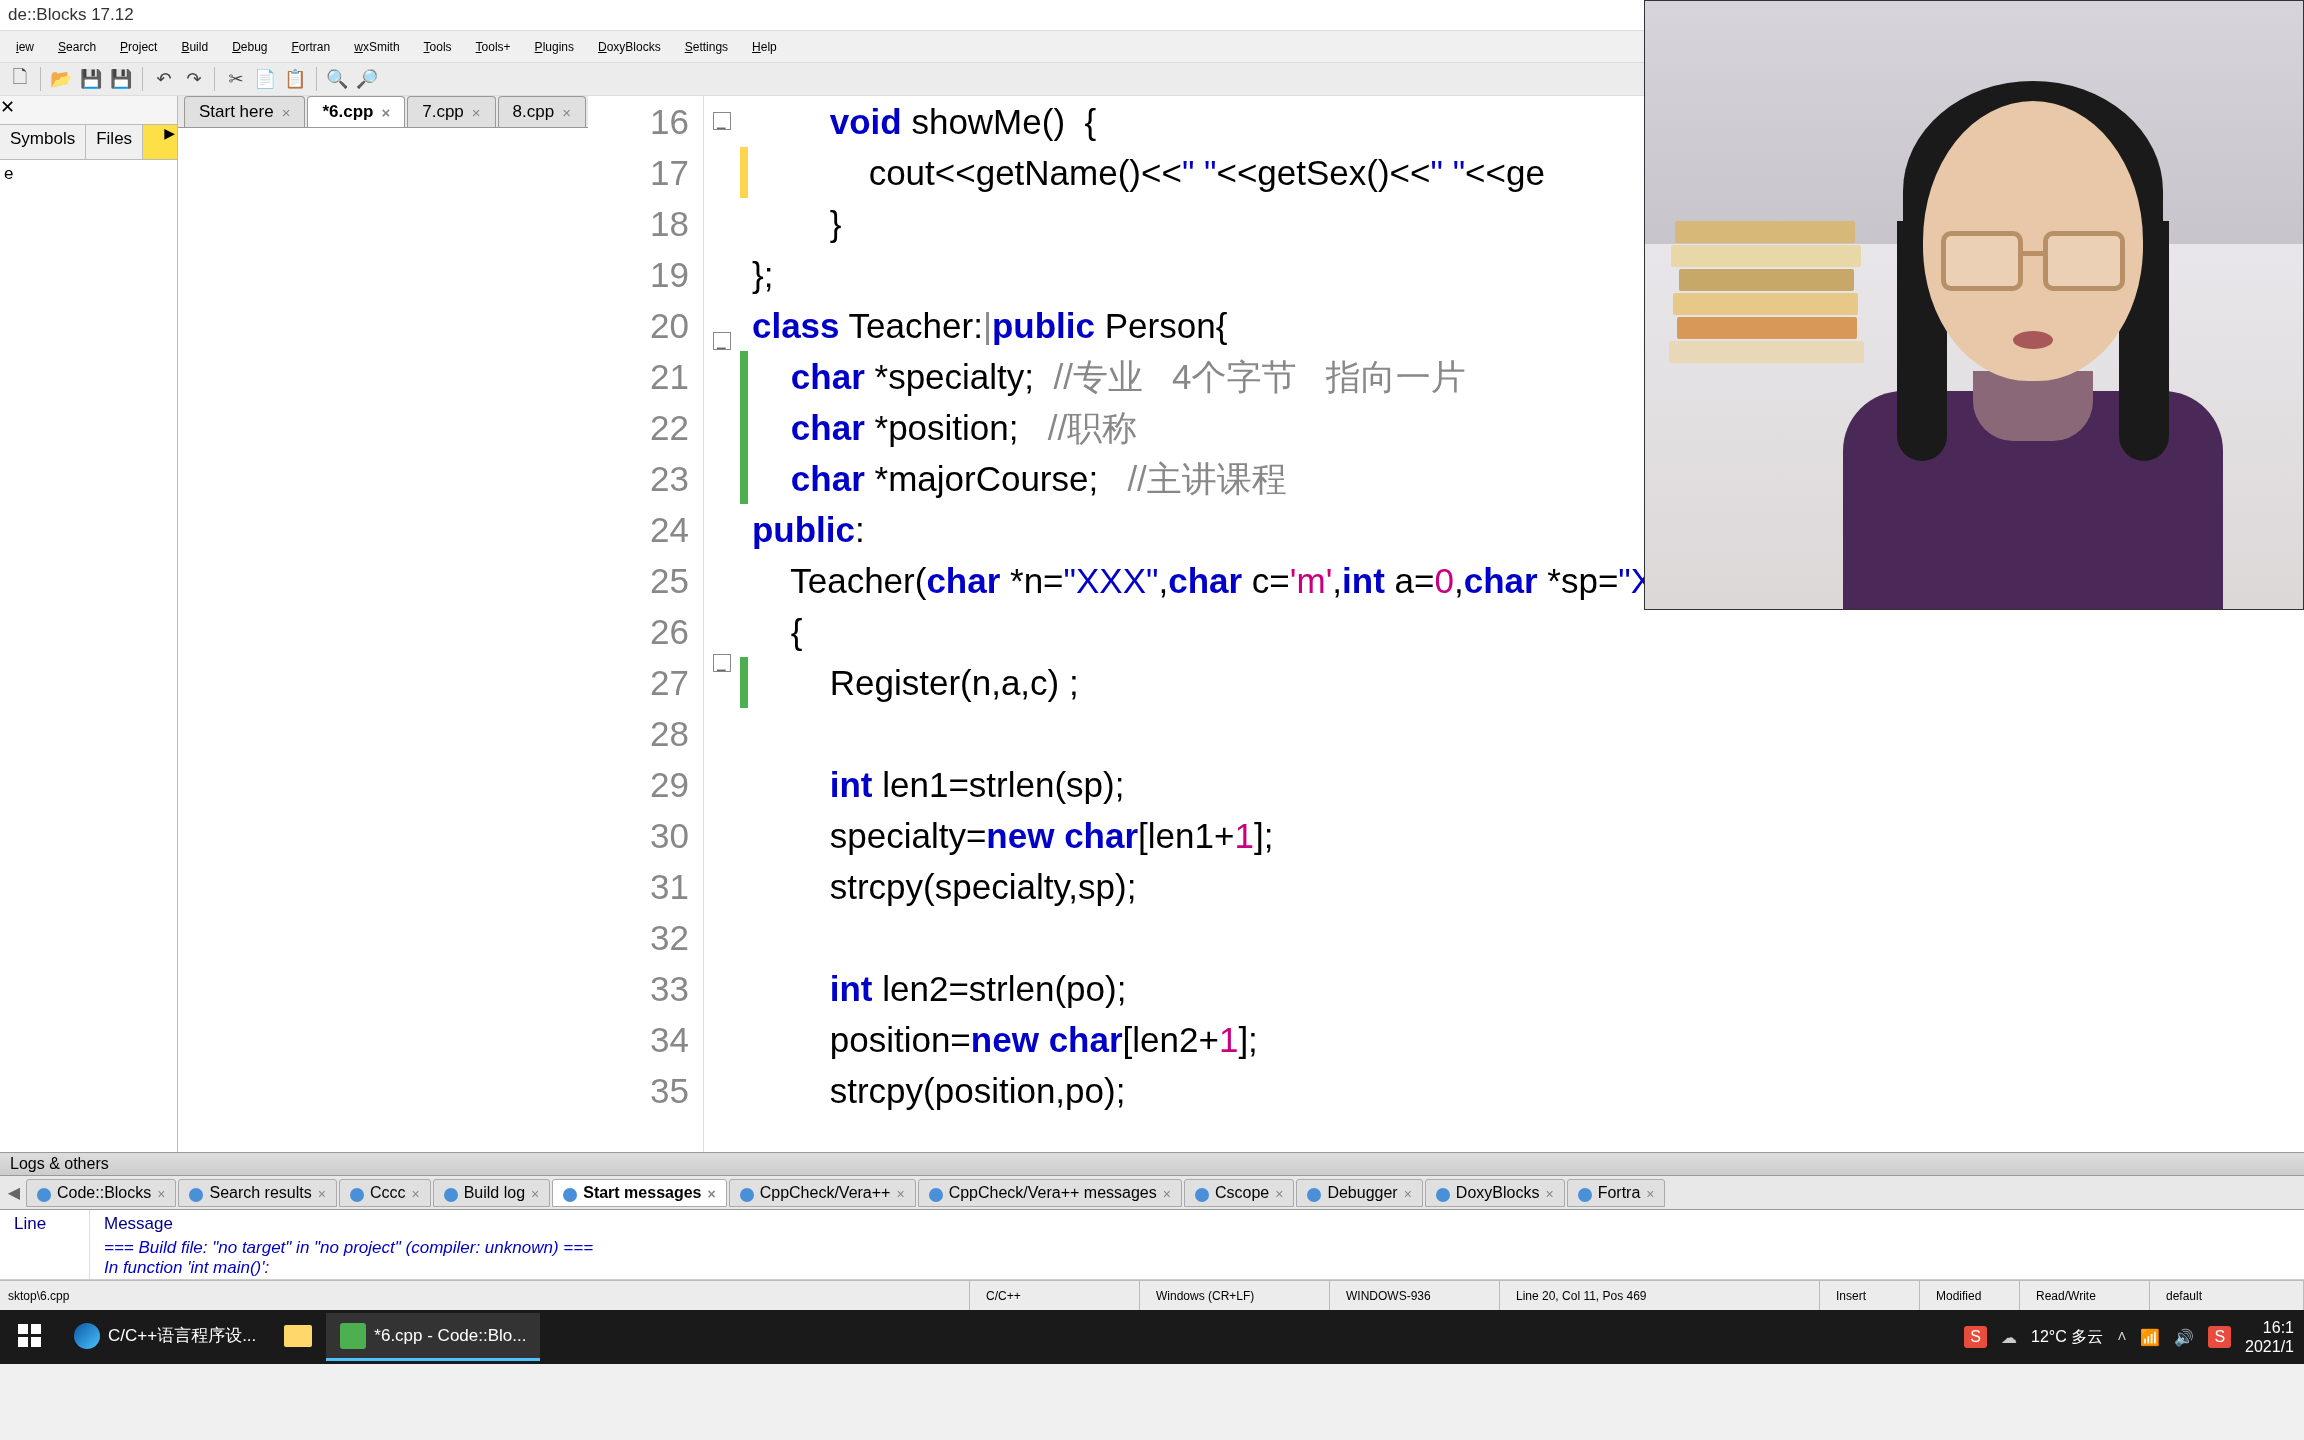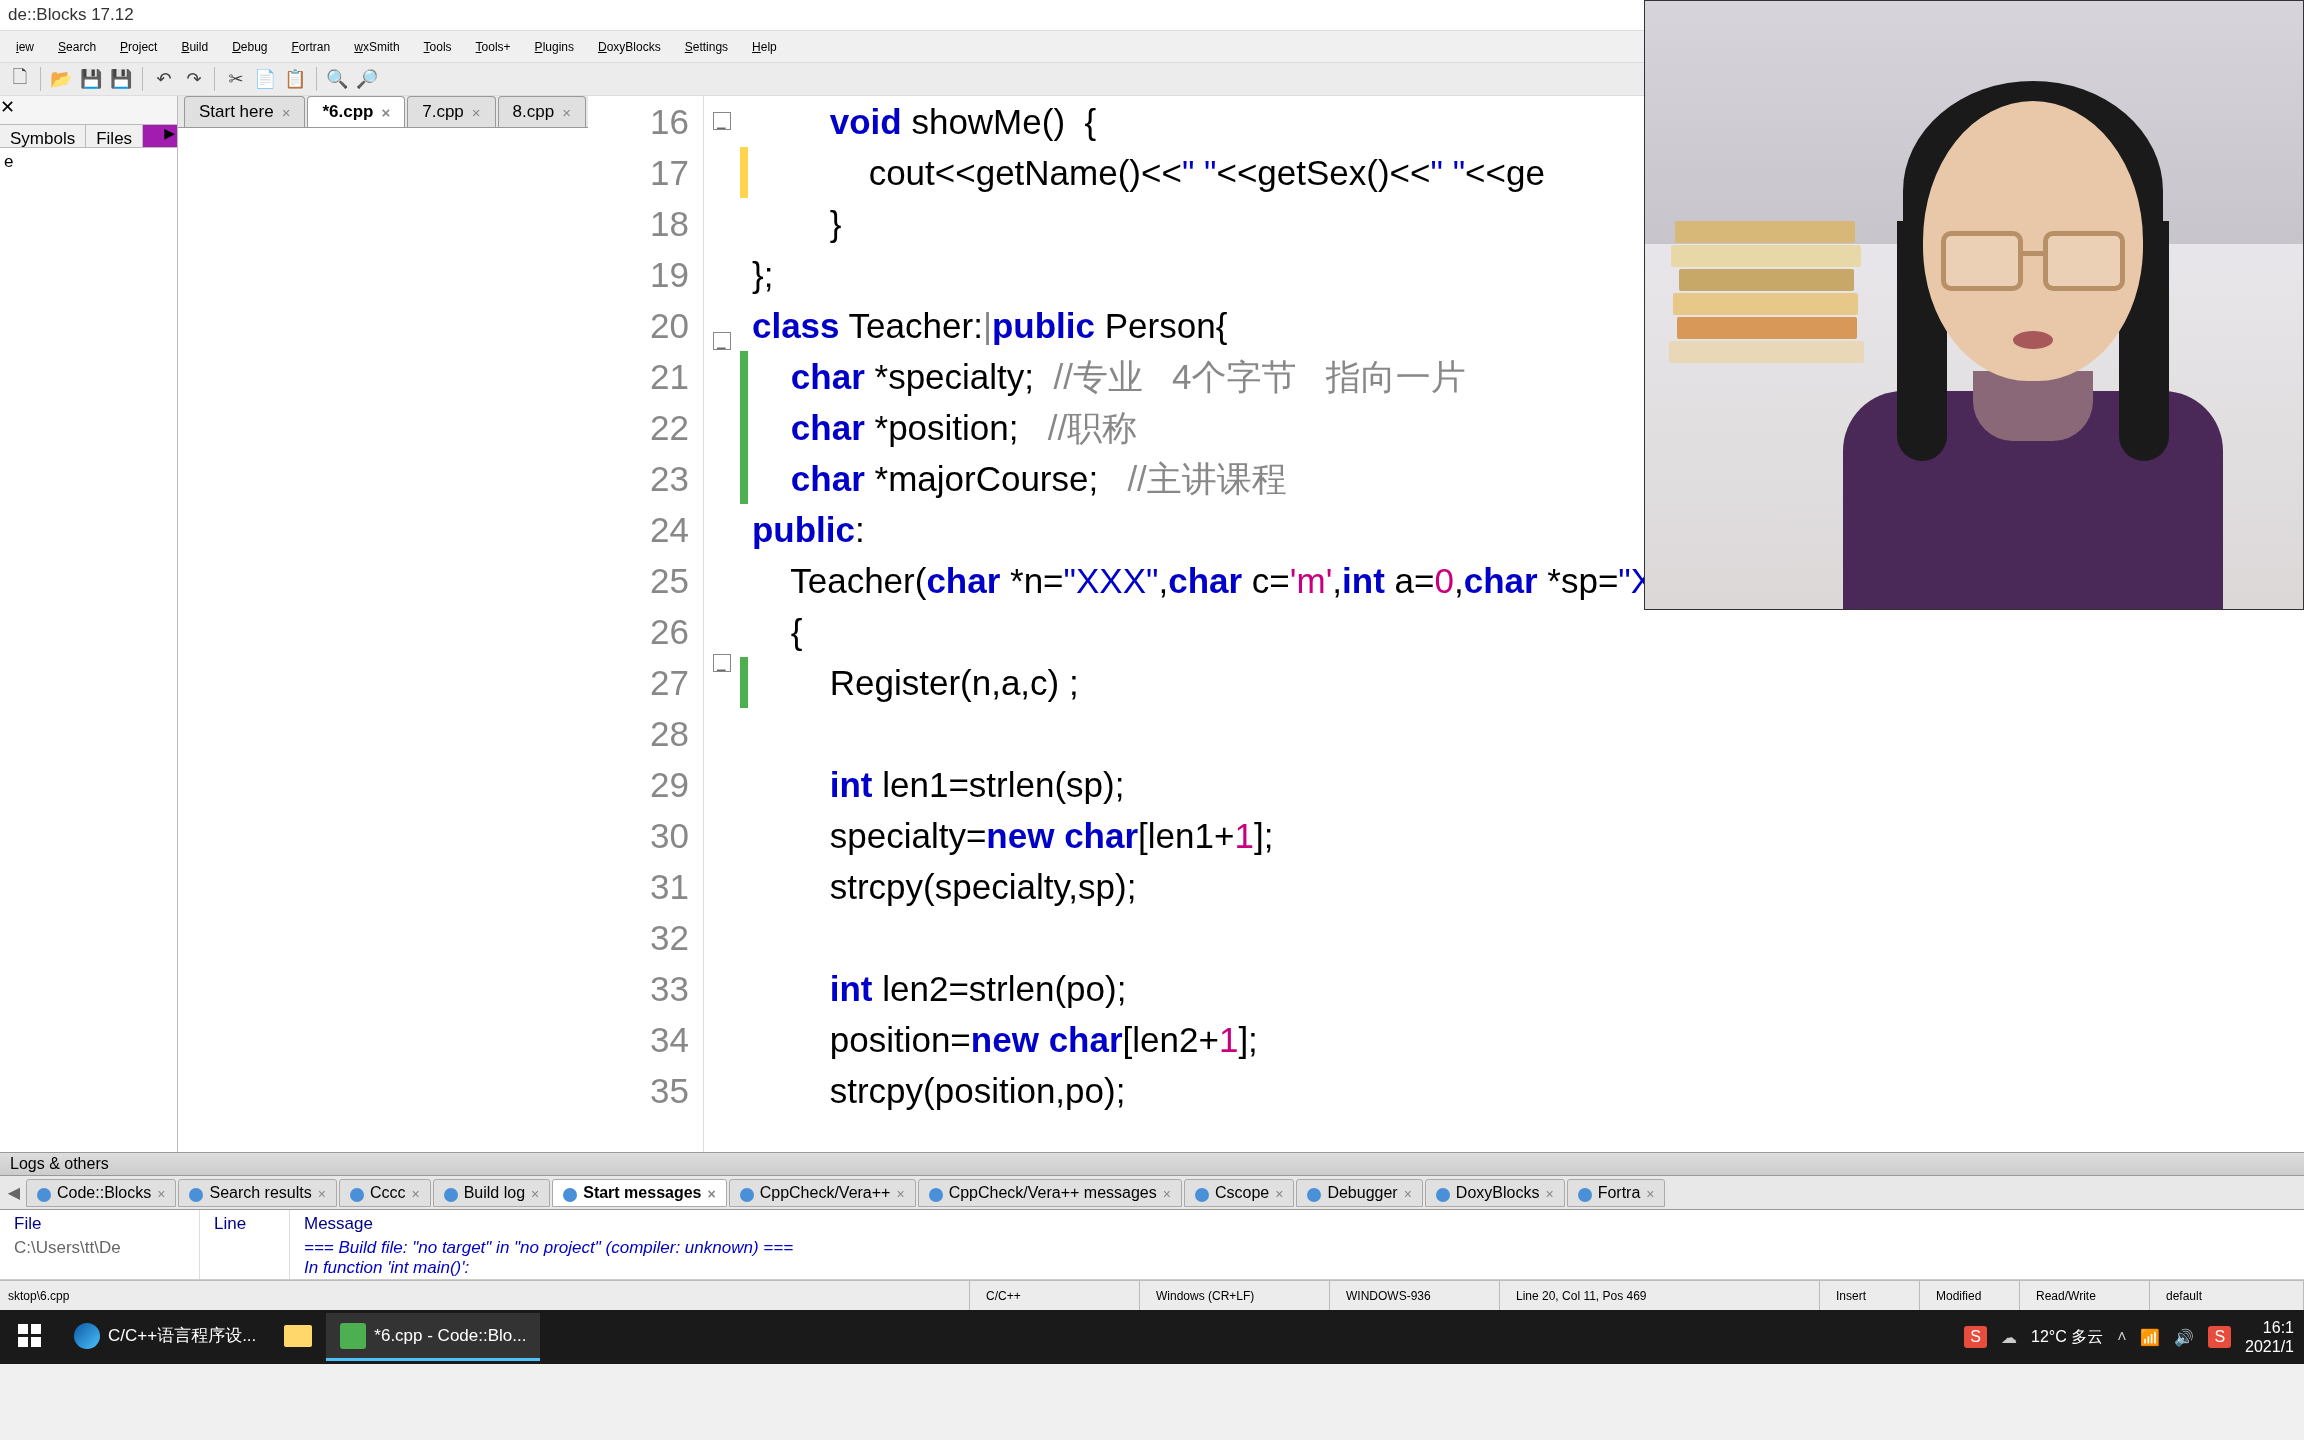--- a/index.html
+++ b/index.html
@@ -13,21 +13,21 @@
 .menubar .menu-item { padding: 4px 12px; font-size: 12px; color: #000; }
 .menubar .menu-item u { text-decoration: underline; }
 
 .toolbar { height: 34px; background: #ececec; border-top: 1px solid #ddd; border-bottom: 1px solid #ddd; display: flex; align-items: center; padding: 0 6px; gap: 2px; }
 .toolbar .tb-btn { width: 28px; height: 28px; display: flex; align-items: center; justify-content: center; font-size: 18px; color: #444; border: 1px solid transparent; }
 .toolbar .tb-sep { width: 2px; height: 24px; border-left: 1px solid #bbb; margin: 0 4px; }
 
 .main-area { display: flex; height: 1056px; background: #fff; }
 
 .sidebar { width: 178px; border-right: 1px solid #bbb; background: #f5f5f5; display: flex; flex-direction: column; }
-.sidebar-tabs { height: 24px; display: flex; border-top: 1px solid #bbb; border-bottom: 1px solid #bbb; background: #a21caf; position: relative; }
+.sidebar-tabs { height: 36px; display: flex; border-top: 1px solid #bbb; border-bottom: 1px solid #bbb; background: #fde047; position: relative; }
 .sidebar-tabs .stab { padding: 4px 10px; font-size: 17px; border-right: 1px solid #bbb; background: #f0f0f0; }
 .sidebar-tabs .stab-arrow { position: absolute; right: 2px; font-size: 14px; }
 .sidebar-body { flex: 1; background: #fff; padding: 4px; font-size: 17px; }
 
 .editor-wrap { flex: 1; display: flex; }
 .file-tabs { height: 32px; background: #e8e8e8; display: flex; align-items: flex-end; border-bottom: 1px solid #999; padding-left: 6px; }
 .file-tab { padding: 5px 14px; background: #e0e0e0; border: 1px solid #999; border-bottom: none; margin-right: 2px; border-radius: 4px 4px 0 0; font-size: 17px; display: flex; align-items: center; gap: 8px; }
 .file-tab.active { background: #fff; font-weight: bold; }
 .file-tab .close-x { color: #888; font-size: 15px; }
 
@@ -313,24 +313,20 @@
       <span>DoxyBlocks</span>
       <span class="close-x">×</span>
     </div>
     <div class="log-tab">
       <span class="lt-icon"></span>
       <span>Fortra</span>
       <span class="close-x">×</span>
     </div>
   </div>
 <div class="log-body">
-  <div class="log-col1">
-    <div class="log-col-h">File</div>
-    <div class="log-msg" style="color:#666;font-style:normal">C:\Users\tt\De</div>
-  </div>
   <div class="log-col2">
     <div class="log-col-h">Line</div>
   </div>
   <div class="log-col3">
     <div class="log-col-h">Message</div>
     <div class="log-msg">=== Build file: "no target" in "no project" (compiler: unknown) ===</div>
     <div class="log-msg">In function 'int main()':</div>
   </div>
 </div>
 

